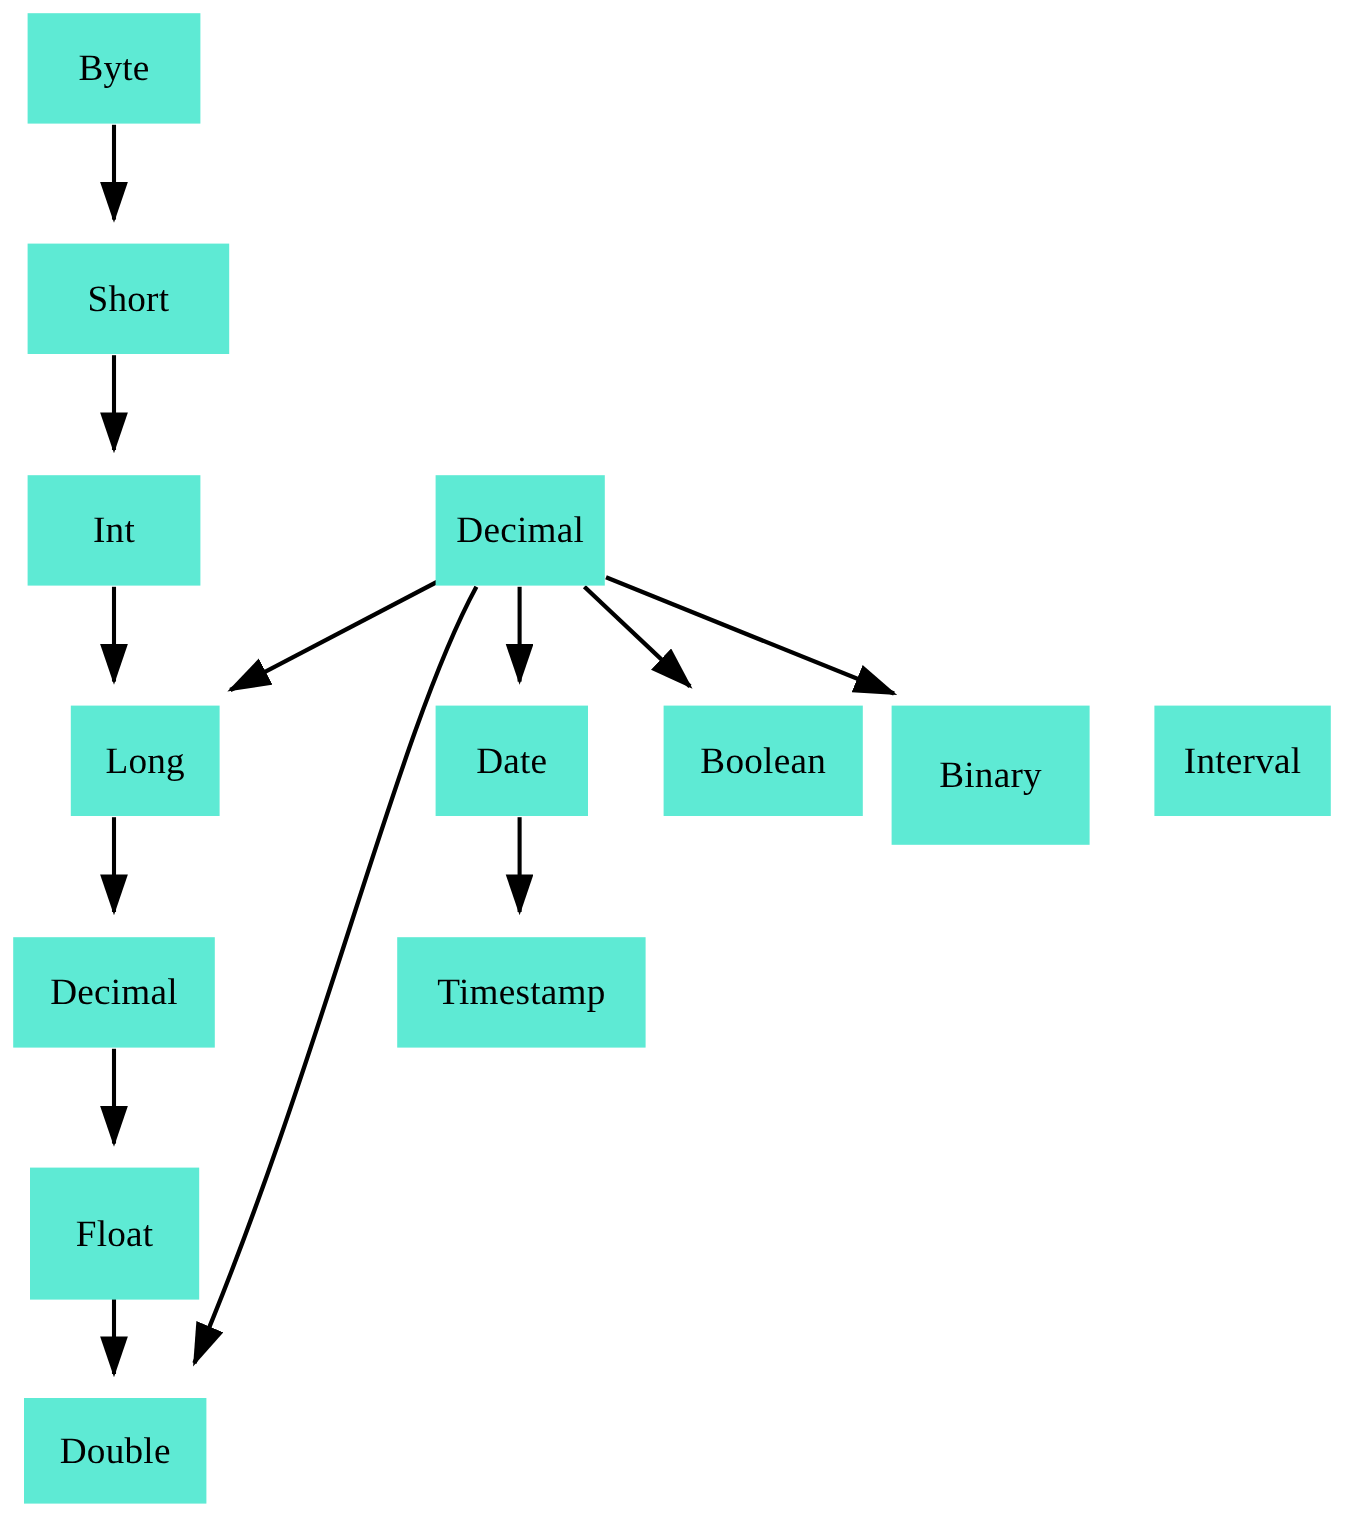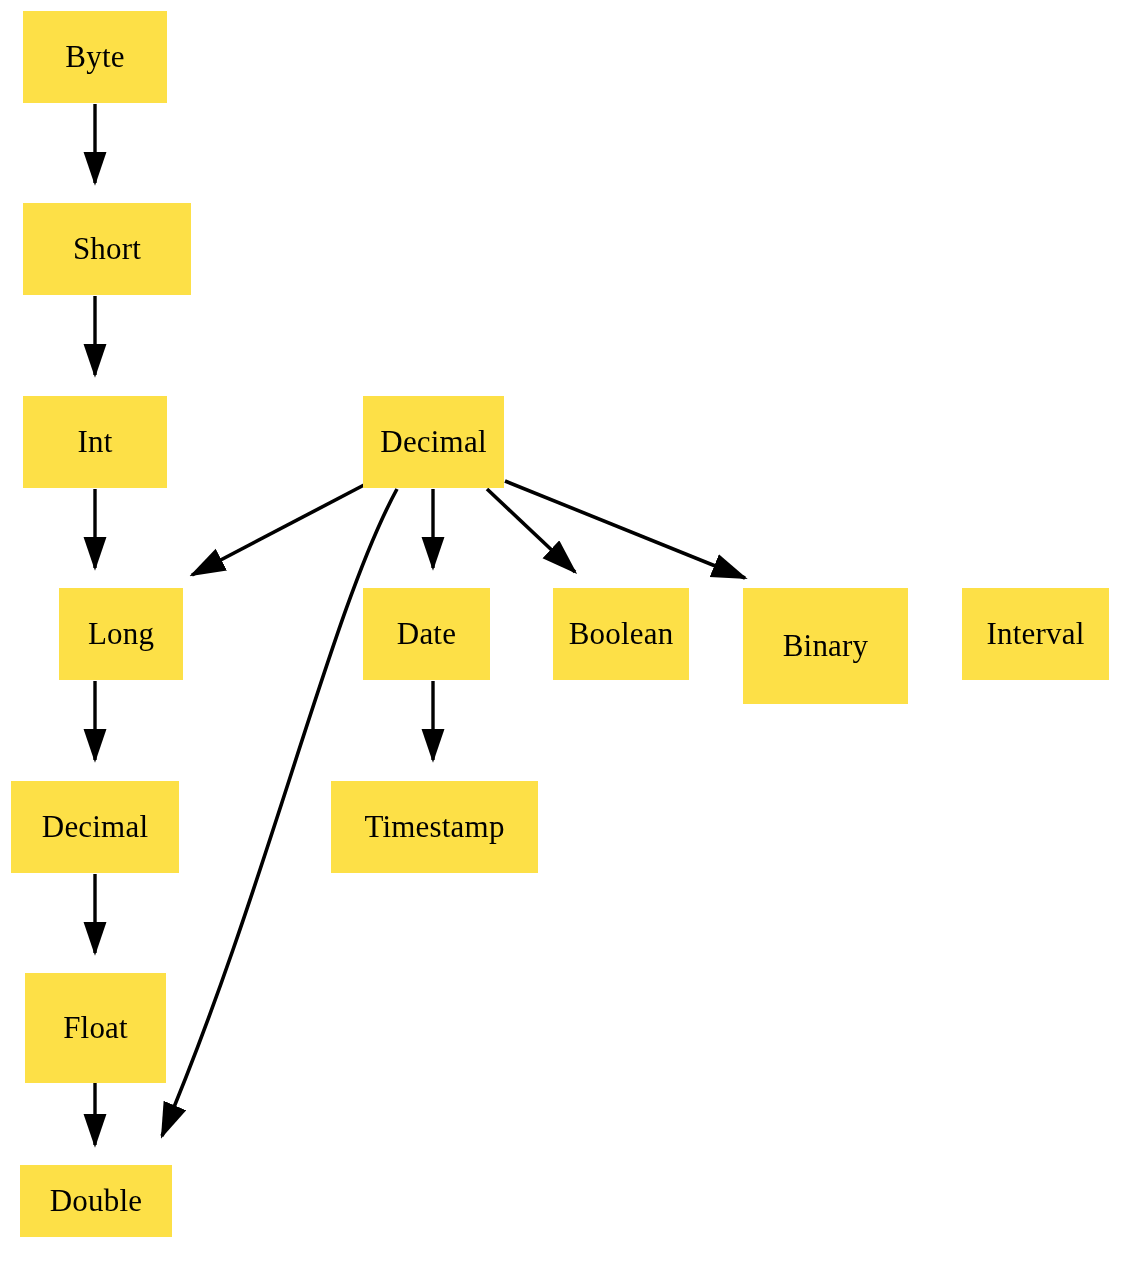--- a/index.html
+++ b/index.html
@@ -21,21 +21,21 @@
     position: absolute;
     left: 0;
     top: 0;
     width: 1128px;
     height: 1270px;
     pointer-events: none;
   }
   .node {
     position: absolute;
     box-sizing: border-box;
-    background: #fde047;
+    background: #5eead4;
     display: flex;
     align-items: center;
     justify-content: center;
     color: #000000;
     font-size: 31px;
     line-height: 1;
     letter-spacing: 0.2px;
     white-space: nowrap;
     font-family: "Liberation Serif", "DejaVu Serif", serif;
   }
@@ -112,37 +112,37 @@
   </div>
 
   <div class="node" style="left:11px; top:781px; width:168px; height:92px;">
     <span class="node-label">Decimal</span>
   </div>
 
   <div class="node" style="left:25px; top:973px; width:141px; height:110px;">
     <span class="node-label">Float</span>
   </div>
 
-  <div class="node" style="left:20px; top:1165px; width:152px; height:72px;">
+  <div class="node" style="left:20px; top:1165px; width:152px; height:88px;">
     <span class="node-label">Double</span>
   </div>
 
   <div class="node" style="left:363px; top:396px; width:141px; height:92px;">
     <span class="node-label">Decimal</span>
   </div>
 
   <div class="node" style="left:363px; top:588px; width:127px; height:92px;">
     <span class="node-label">Date</span>
   </div>
 
   <div class="node" style="left:331px; top:781px; width:207px; height:92px;">
     <span class="node-label">Timestamp</span>
   </div>
 
-  <div class="node" style="left:553px; top:588px; width:136px; height:92px;">
+  <div class="node" style="left:553px; top:588px; width:166px; height:92px;">
     <span class="node-label">Boolean</span>
   </div>
 
   <div class="node" style="left:743px; top:588px; width:165px; height:116px;">
     <span class="node-label">Binary</span>
   </div>
 
   <div class="node" style="left:962px; top:588px; width:147px; height:92px;">
     <span class="node-label">Interval</span>
   </div>

